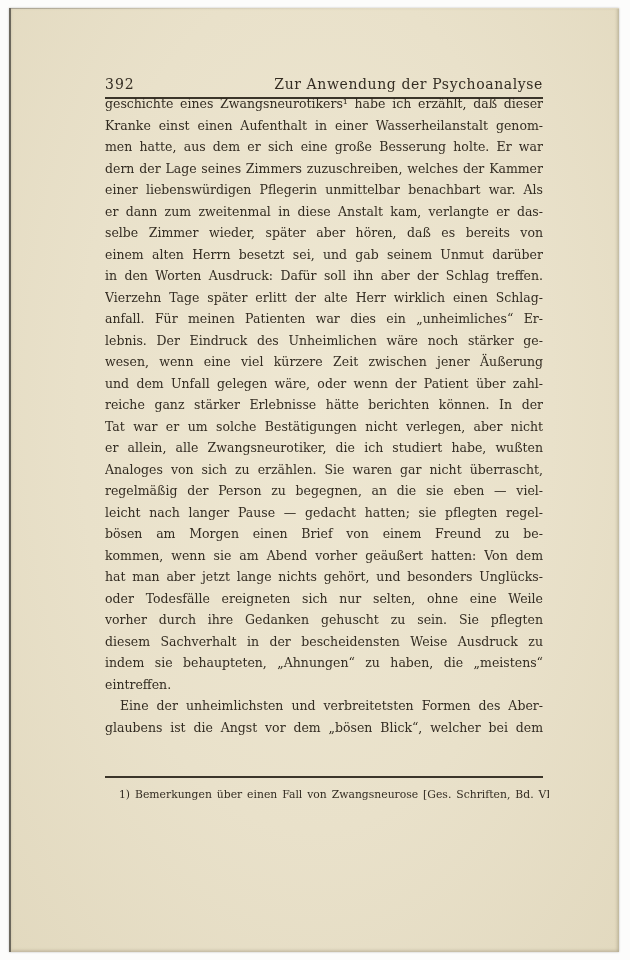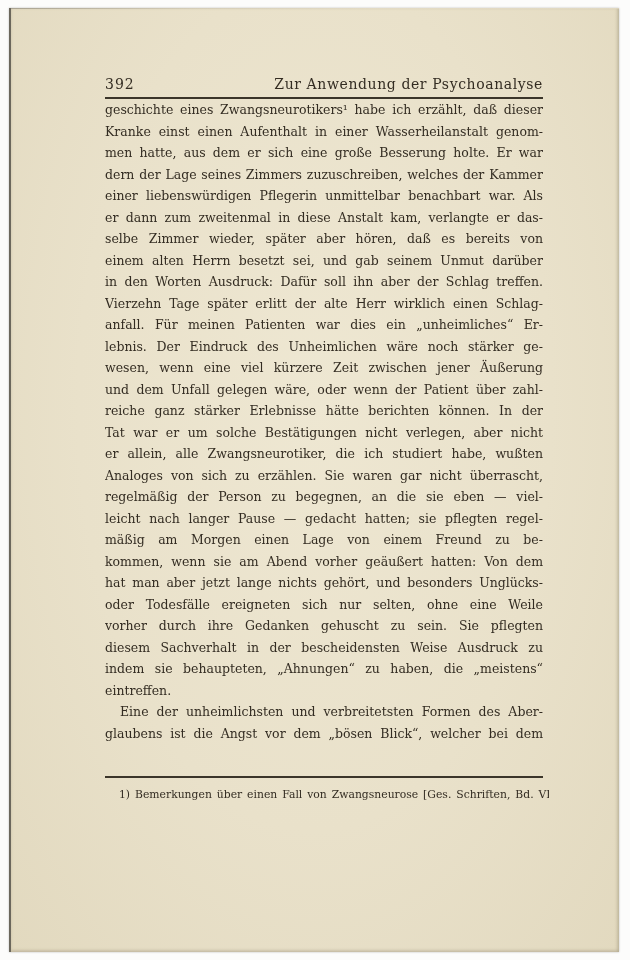--- a/index.html
+++ b/index.html
@@ -64,21 +64,21 @@
     position: absolute;
     left: 94px;
     top: 89px;
     width: 438px;
     height: 2px;
     background: #3b352a;
   }
   .bodytext {
     position: absolute;
     left: 94px;
-    top: 91px;
+    top: 85px;
     width: 438px;
   }
   .para .line {
     font-size: 12.5px;
     line-height: 21.5px;
     height: 21.5px;
     text-align: justify;
     text-align-last: justify;
     white-space: normal;
     overflow: hidden;
@@ -137,21 +137,21 @@
           <div class="line">anfall. Für meinen Patienten war dies ein „unheimliches“ Er-</div>
           <div class="line">lebnis. Der Eindruck des Unheimlichen wäre noch stärker ge-</div>
           <div class="line">wesen, wenn eine viel kürzere Zeit zwischen jener Äußerung</div>
           <div class="line">und dem Unfall gelegen wäre, oder wenn der Patient über zahl-</div>
           <div class="line">reiche ganz stärker Erlebnisse hätte berichten können. In der</div>
           <div class="line">Tat war er um solche Bestätigungen nicht verlegen, aber nicht</div>
           <div class="line">er allein, alle Zwangsneurotiker, die ich studiert habe, wußten</div>
           <div class="line">Analoges von sich zu erzählen. Sie waren gar nicht überrascht,</div>
           <div class="line">regelmäßig der Person zu begegnen, an die sie eben — viel-</div>
           <div class="line">leicht nach langer Pause — gedacht hatten; sie pflegten regel-</div>
-          <div class="line">mäßig am Morgen einen Lage von einem Freund zu be-</div>
+          <div class="line">bösen am Morgen einen Brief von einem Freund zu be-</div>
           <div class="line">kommen, wenn sie am Abend vorher geäußert hatten: Von dem</div>
           <div class="line">hat man aber jetzt lange nichts gehört, und besonders Unglücks-</div>
           <div class="line">oder Todesfälle ereigneten sich nur selten, ohne eine Weile</div>
           <div class="line">vorher durch ihre Gedanken gehuscht zu sein. Sie pflegten</div>
           <div class="line">diesem Sachverhalt in der bescheidensten Weise Ausdruck zu geben,</div>
           <div class="line">indem sie behaupteten, „Ahnungen“ zu haben, die „meistens“</div>
           <div class="line">eintreffen.</div>
         </div>
       <div class="para para2">
           <div class="line">Eine der unheimlichsten und verbreitetsten Formen des Aber-</div>

